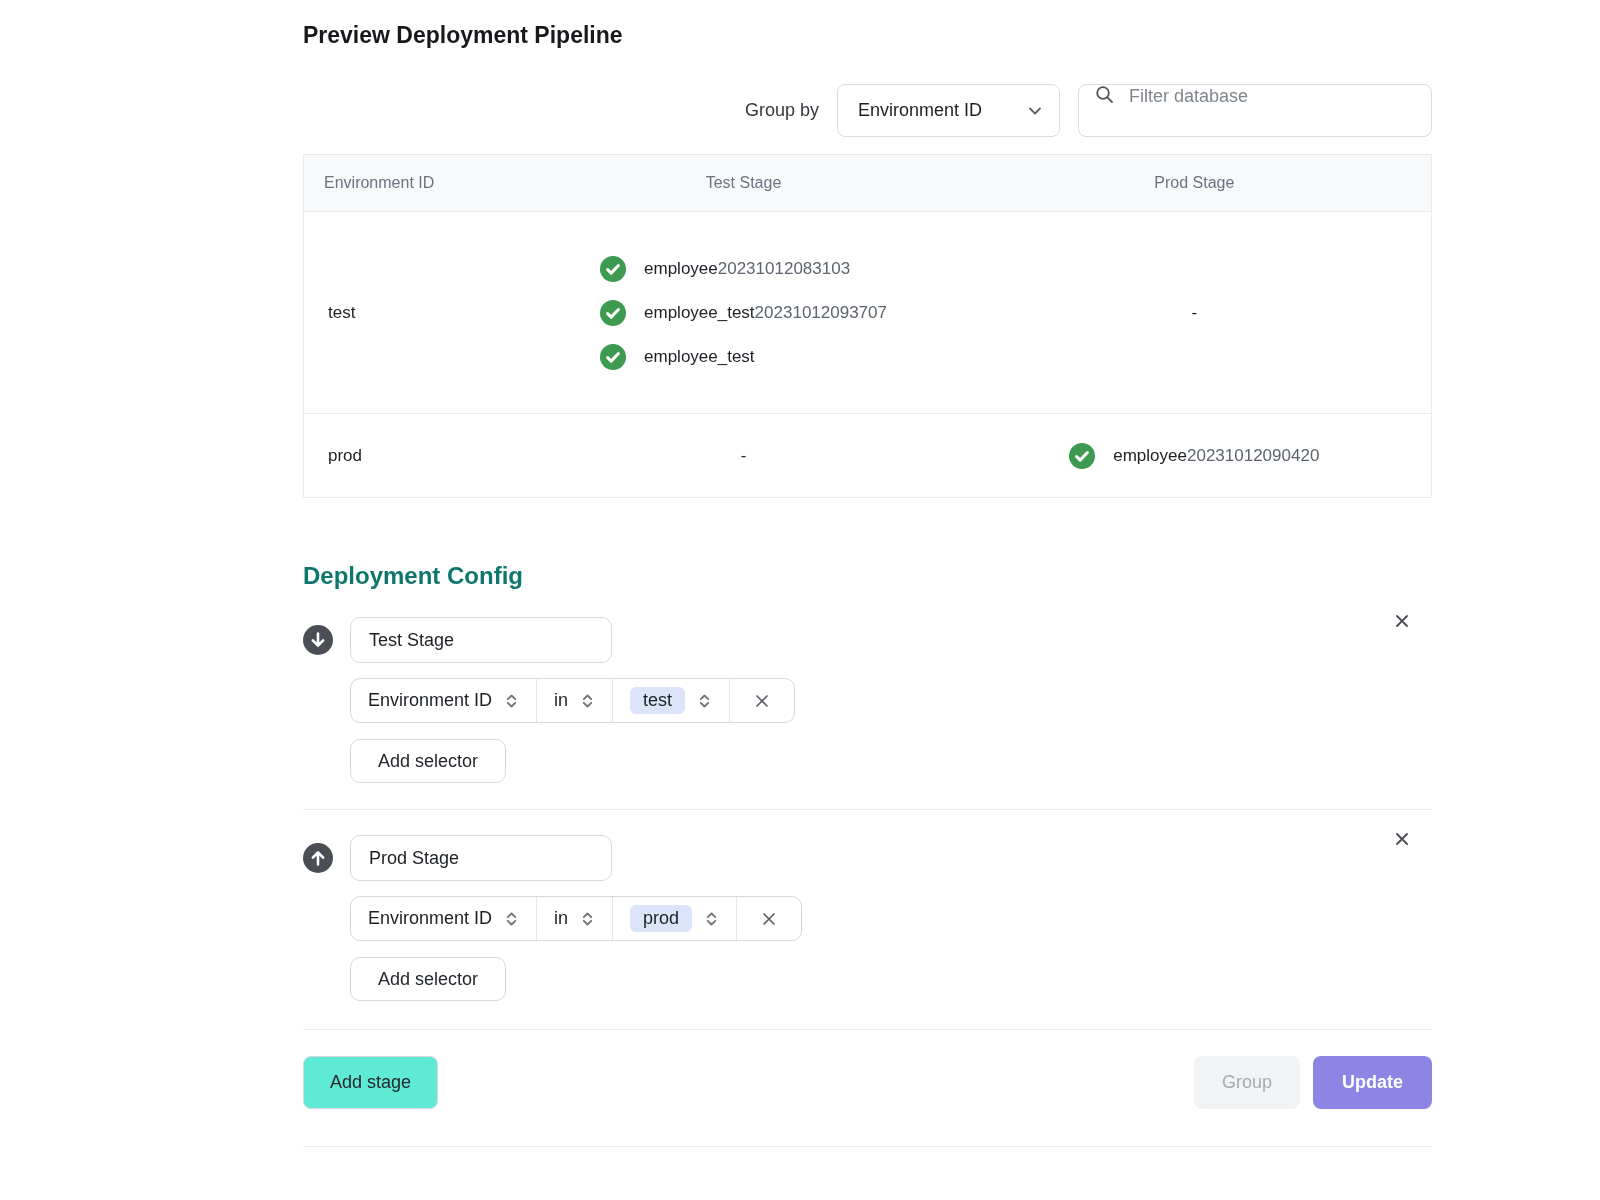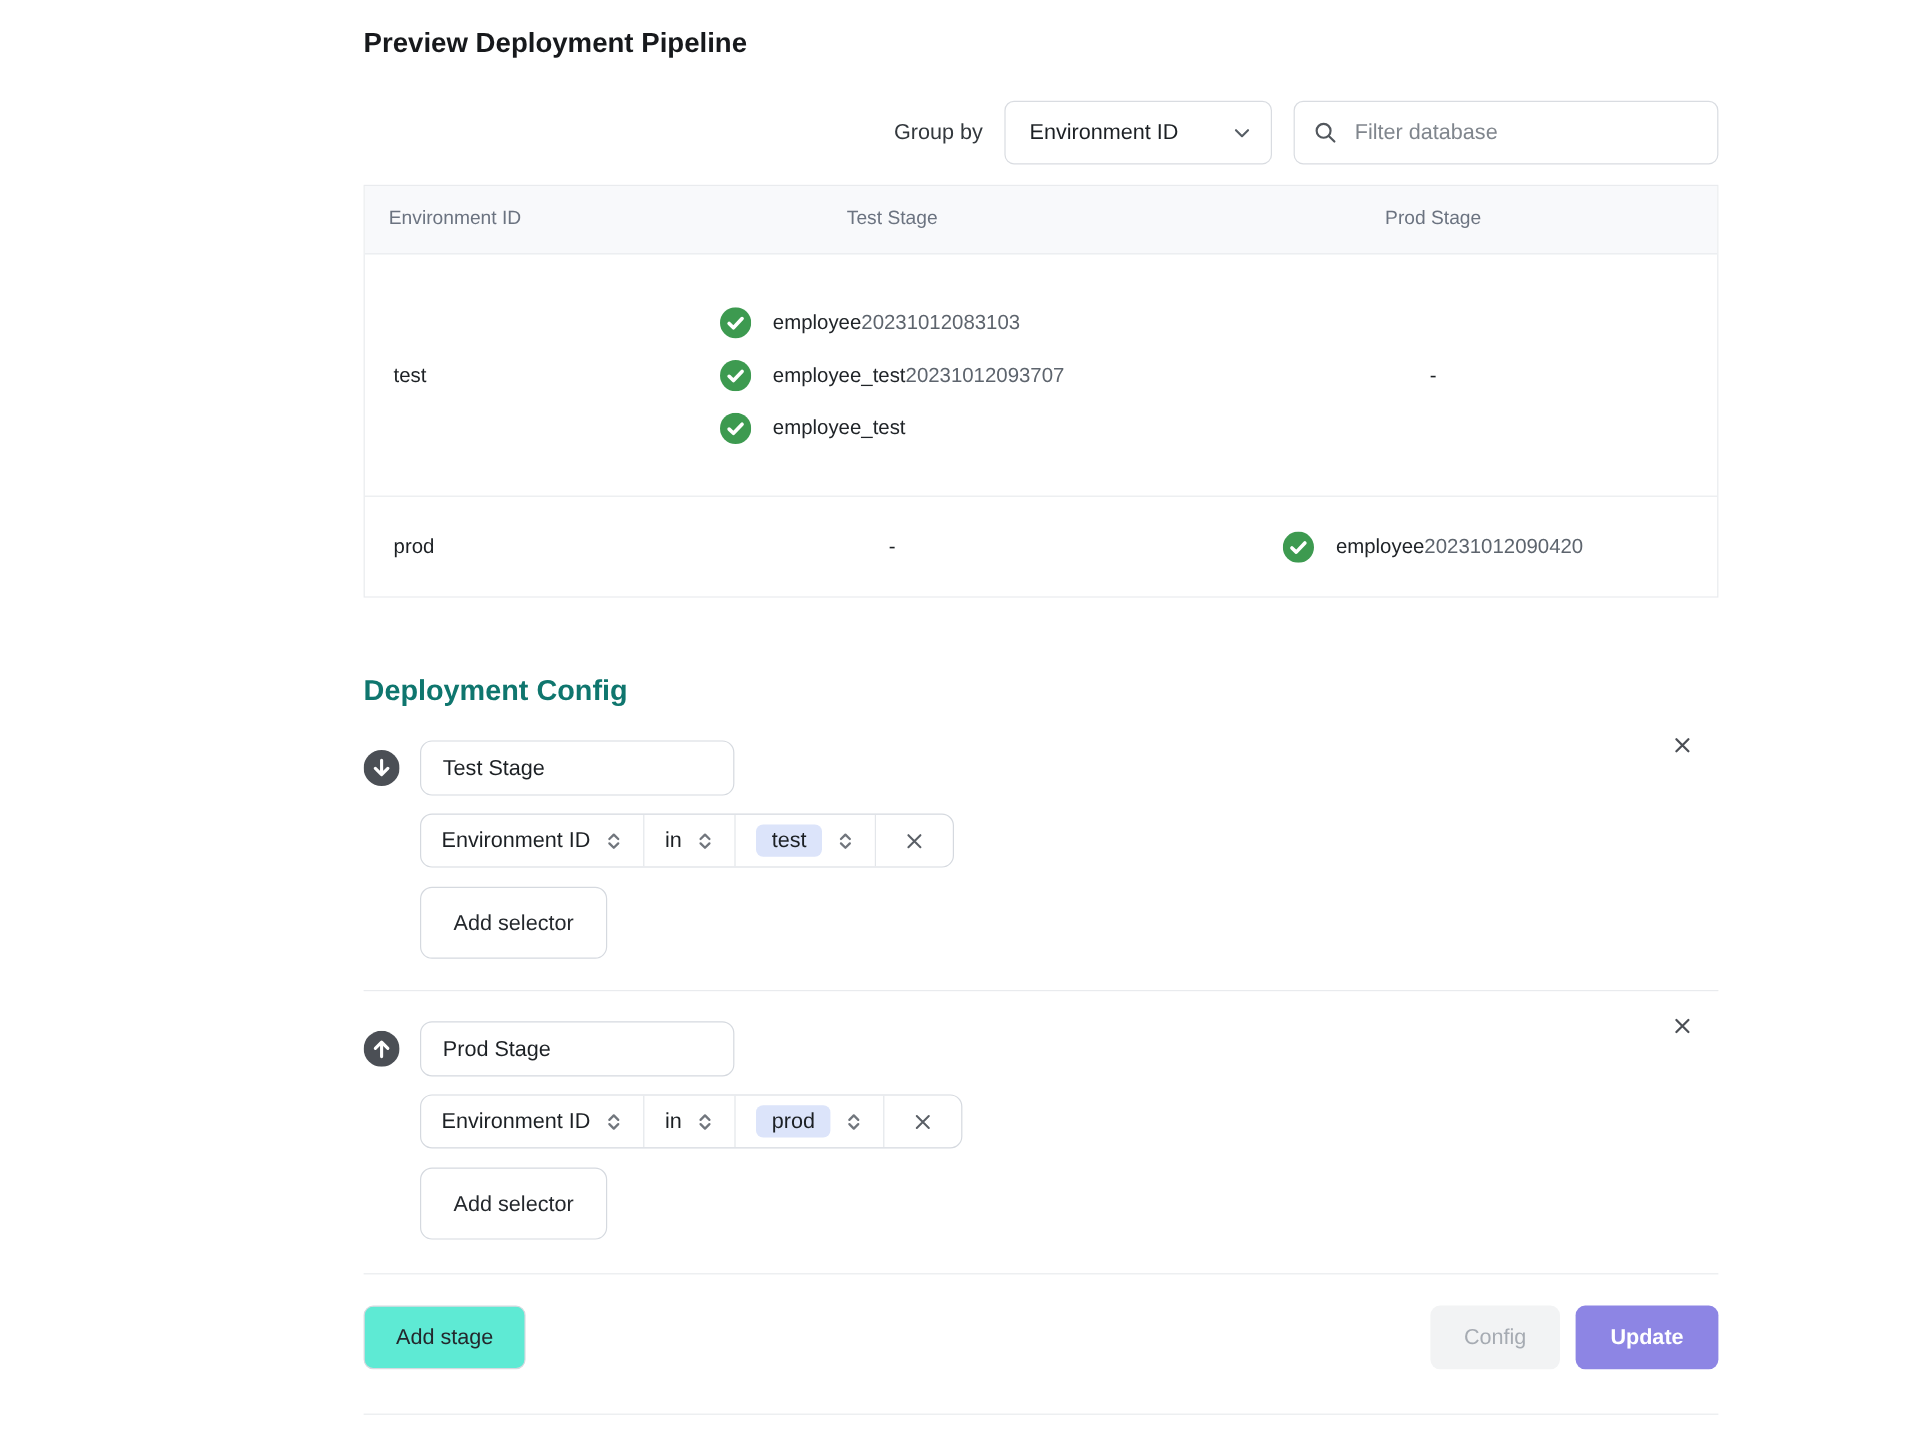--- a/index.html
+++ b/index.html
@@ -14,21 +14,21 @@
 
   .toolbar { margin-top:35px; display:flex; justify-content:flex-end; align-items:center; gap:18px; }
   .groupby-label { font-size:18px; color:#33383d; }
   .select {
     width:223px; height:53px; border:1px solid #d9dce1; border-radius:8px;
     display:flex; align-items:center; justify-content:space-between;
     padding:0 16px 0 20px; font-size:18px; cursor:pointer; background:#fff;
   }
   .search {
     width:354px; height:53px; border:1px solid #d9dce1; border-radius:8px;
-    display:flex; align-items:center; gap:13px; padding:0 16px; background:#fff;
+    display:flex; align-items:flex-start; gap:13px; padding:0 16px; background:#fff;
   }
   .search input { border:none; outline:none; font-size:18px; flex:1; font-family:inherit; color:#1c2024; background:transparent; }
   .search input::placeholder { color:#80868d; }
 
   .table { margin-top:17px; border:1px solid #e9ebee; }
   .thead, .trow { display:grid; grid-template-columns:20% 38% 42%; align-items:center; }
   .thead { background:#f8f9fb; height:57px; border-bottom:1px solid #e9ebee; font-size:16px; color:#6b7380; font-weight:500; }
   .th.env { padding-left:20px; }
   .th.center, .td.center { text-align:center; }
   .trow { font-size:17px; }
@@ -58,21 +58,21 @@
   }
   .selector-group {
     margin:15px 0 0 47px; display:inline-flex; border:1px solid #d5d9df;
     border-radius:10px; height:45px; align-items:stretch; overflow:hidden;
   }
   .seg { display:flex; align-items:center; gap:12px; padding:0 17px; border-right:1px solid #e3e6ea; font-size:18px; color:#1c2024; }
   .seg.last { border-right:none; }
   .seg-x { background:none; border:none; cursor:pointer; line-height:0; }
   .tag { background:#dce4fa; border-radius:6px; padding:3px 13px; font-size:18px; color:#1c2024; }
   .add-selector {
-    display:block; margin:16px 0 0 47px; height:60px; padding:0 27px;
+    display:block; margin:16px 0 0 47px; height:44px; padding:0 27px;
     border:1px solid #d5d9df; border-radius:10px; background:#fff;
     font-size:18px; font-family:inherit; color:#24282d; cursor:pointer;
   }
 
   .actions { padding-top:26px; display:flex; align-items:center; }
   .btn { height:53px; border-radius:8px; font-size:18px; font-family:inherit; cursor:pointer; }
   .btn-add-stage { padding:0 26px; background:#5eead4; border:1px solid #d5d9df; color:#24282d; }
   .btn-revert { margin-left:auto; padding:0 28px; background:#f2f3f4; border:none; color:#a6abb2; }
   .btn-update { margin-left:13px; padding:0 29px; background:#8d85e4; border:none; color:#ffffff; font-weight:600; }
   .final-divider { margin-top:37px; border-top:1px solid #e9ebee; height:0; }
@@ -294,19 +294,19 @@
               </svg>
           </span>
         </button>
       </div>
     </div>
     <button class="add-selector">Add selector</button>
   </div>
 
   <div class="actions">
     <button class="btn btn-add-stage">Add stage</button>
-    <button class="btn btn-revert">Config</button>
+    <button class="btn btn-revert">Group</button>
     <button class="btn btn-update">Update</button>
   </div>
 
   <div class="final-divider"></div>
 
 </div>
 
 </body></html>

